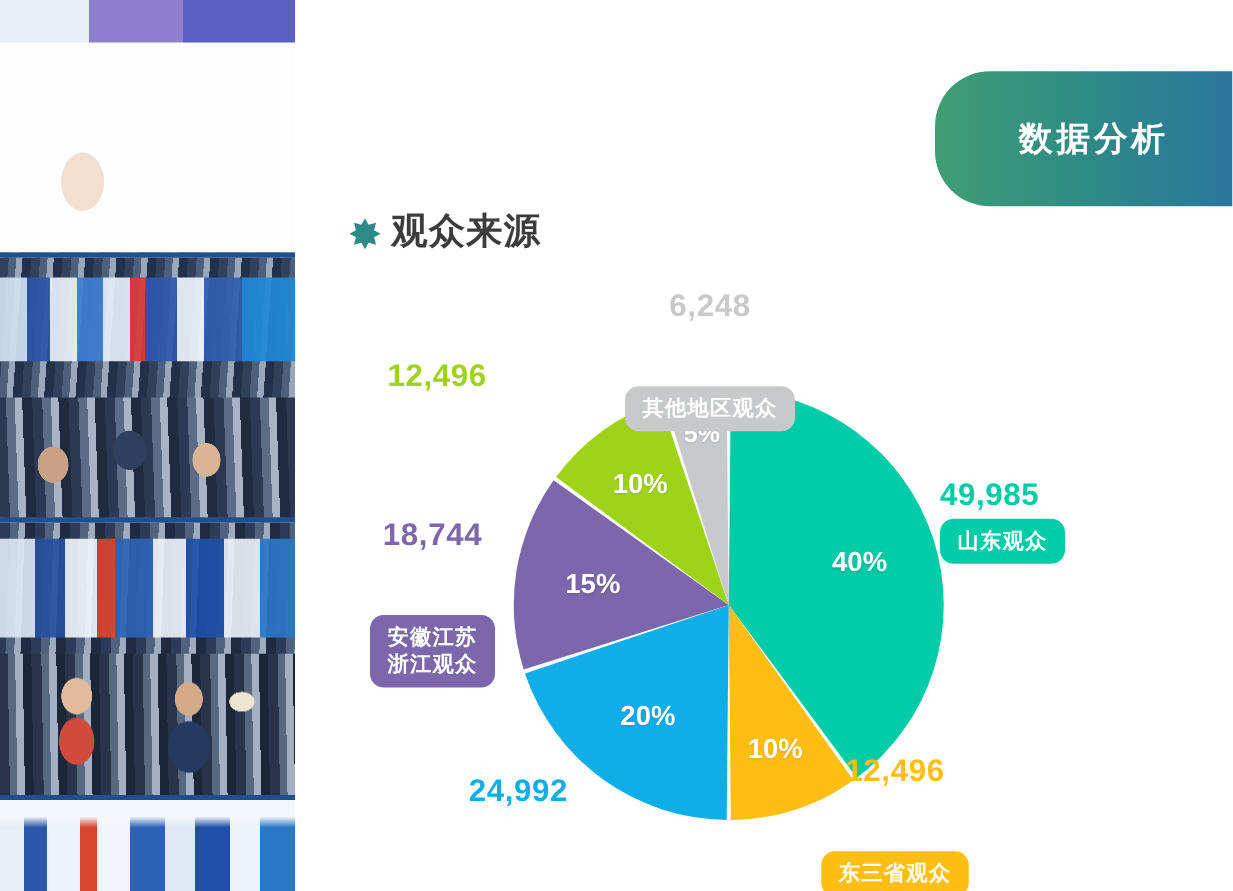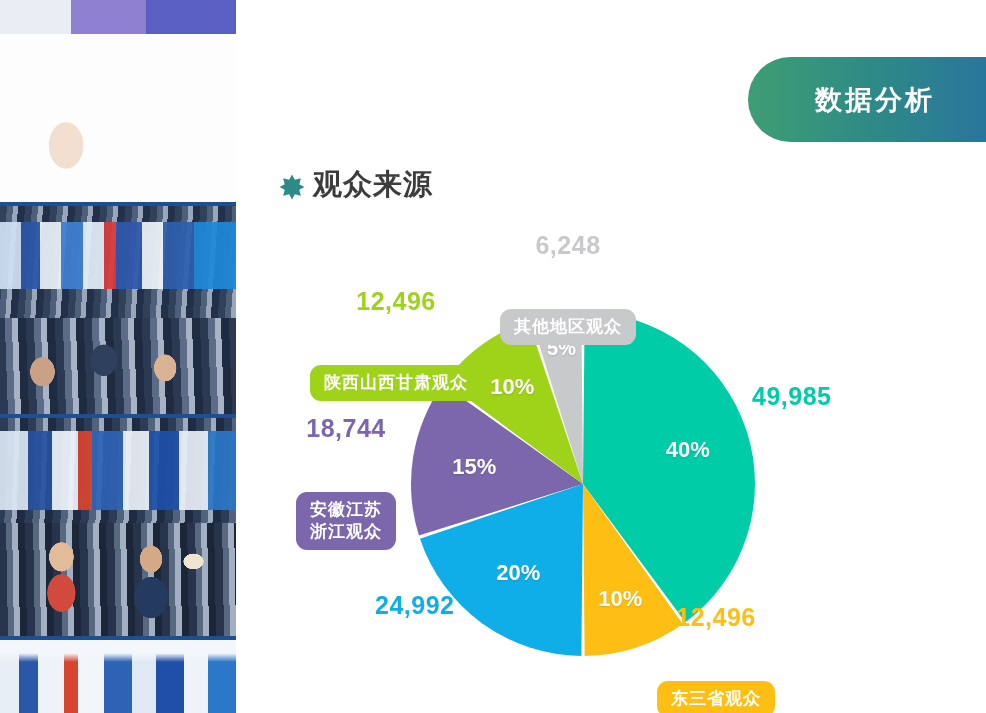--- a/index.html
+++ b/index.html
@@ -93,21 +93,21 @@
       linear-gradient(180deg,#f0f4f9 0 30%, #2d4d84 30% 100%);
   }
   .crowd-4::after {
     content:""; position:absolute; left:0; top:0; width:100%; height:30%;
     background:linear-gradient(180deg,#f3f6fa 0 60%, rgba(243,246,250,0) 100%);
   }
   .photo-sep { height:4px; background:#1d4f91; width:100%; }
 
   
   #header-banner {
-    position:absolute; left:748px; top:57px; width:238px; height:85px;
+    position:absolute; left:748px; top:57px; width:238px; height:108px;
     background:linear-gradient(90deg, #3f9e74 0%, #2e8a86 52%, #29769d 100%);
     border-radius:44px 0 0 44px;
     display:flex; align-items:center; justify-content:center;
   }
   #header-banner-title {
     color:#ffffff; font-size:27px; font-weight:bold; letter-spacing:3px;
     padding-left:16px;
   }
 
   
@@ -194,36 +194,36 @@
         <div class="slice-pct" style="left: 110.297px; top: 264.057px;">20%</div>
         <div class="slice-pct" style="left: 66.2753px; top: 157.78px;">15%</div>
         <div class="slice-pct" style="left: 104.231px; top: 77.5944px;">10%</div>
         <div class="slice-pct" style="left: 153.475px; top: 39.0941px; font-size: 20px;">5%</div>
       </div>
   </div>
 
   <div id="callouts-layer">
       <div class="callout" style="left: 752px; top: 383px;">
         <div class="callout-value" style="color: rgb(0, 204, 168);">49,985</div>
+        <div class="callout-pill" style="background: rgb(0, 204, 168);">山东观众</div>
       </div>
       <div class="callout ctr" style="left: 657px; top: 604px;">
         <div class="callout-value" style="color: rgb(255, 190, 20);">12,496</div>
         <div class="callout-pill" style="background: rgb(255, 190, 20);">东三省观众</div>
       </div>
-      <div class="callout ctr" style="left: 375px; top: 592px;">
+      <div class="callout ctr" style="left: 375px; top: 620px;">
         <div class="callout-value" style="color: rgb(16, 174, 232);">24,992</div>
       </div>
       <div class="callout ctr" style="left: 296px; top: 415px;">
         <div class="callout-value" style="color: rgb(124, 102, 172);">18,744</div>
         <div class="callout-pill" style="background: rgb(124, 102, 172);">安徽江苏
 浙江观众</div>
       </div>
       <div class="callout ctr" style="left: 310px; top: 288px;">
         <div class="callout-value" style="color: rgb(158, 211, 26);">12,496</div>
-        <div class="callout-pill" style="background: rgb(158, 211, 26);">陕西山西甘肃观众</div>
       </div>
       <div class="callout ctr" style="left: 500px; top: 232px;">
         <div class="callout-value" style="color: rgb(200, 201, 203);">6,248</div>
         <div class="callout-pill" style="background: rgb(200, 201, 203);">其他地区观众</div>
       </div>
     </div>
 
 </div>
 
 </body></html>

